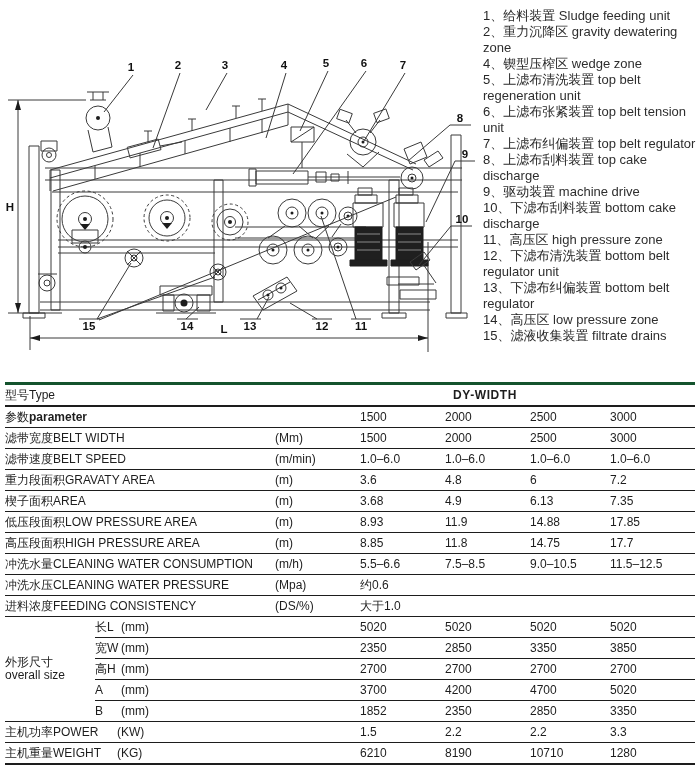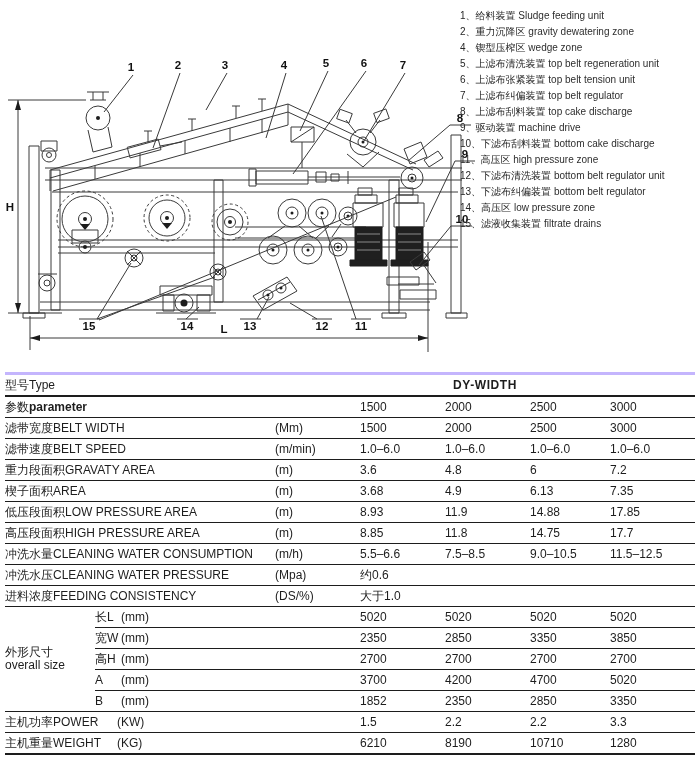--- a/index.html
+++ b/index.html
@@ -10,26 +10,26 @@
   #diagram{position:absolute;left:0;top:0;}
   #diagram *{stroke:#3a3a3a;fill:none;stroke-width:1;vector-effect:non-scaling-stroke;}
   #diagram .thin{stroke-width:.8;}
   #diagram .dash{stroke-dasharray:3,2.6;}
   #diagram .fill{fill:#1c1c1c;stroke:none;}
   #diagram .dark{fill:#1f1f1f;stroke:#1f1f1f;}
   #diagram .stripe{stroke:#8a8a8a;stroke-width:1;}
   #diagram text{fill:#111;stroke:none;font-size:11.5px;font-weight:600;font-family:"Liberation Sans","DejaVu Sans",sans-serif;}
 
   
-  .legend{position:absolute;left:460px;top:8px;width:218px;font-size:10px;line-height:16px;color:#272727;}
+  .legend{position:absolute;left:483px;top:8px;width:218px;font-size:13px;line-height:16px;color:#272727;}
   .legend-item{margin:0;}
   .legend-item .en{color:#2e2e2e;}
 
   
-  table.specs{position:absolute;left:5px;top:372px;width:690px;border-collapse:collapse;table-layout:fixed;border-top:3px solid #c4b5fd;}
+  table.specs{position:absolute;left:5px;top:382px;width:690px;border-collapse:collapse;table-layout:fixed;border-top:3px solid #14532d;}
   table.specs td{height:20px;font-size:12px;color:#1d1d1d;border-bottom:1px solid #1d1d1d;padding:0;vertical-align:middle;white-space:nowrap;overflow:hidden;}
   td.lab{padding-left:8px;}
   td.unit{padding-left:6px;}
   td.val{padding-left:22px;}
   td.typeval{font-weight:bold;letter-spacing:.6px;text-align:center;padding-right:70px;}
   td.spanval{text-align:left;padding-right:30px;}
   td.grouplab{padding-left:6px;line-height:13px;}
   td.grouplab span{display:block;}
   td.sublab{padding-left:2px;margin-top:16px;}
   td.sublab .subname{display:inline-block;width:26px;}

